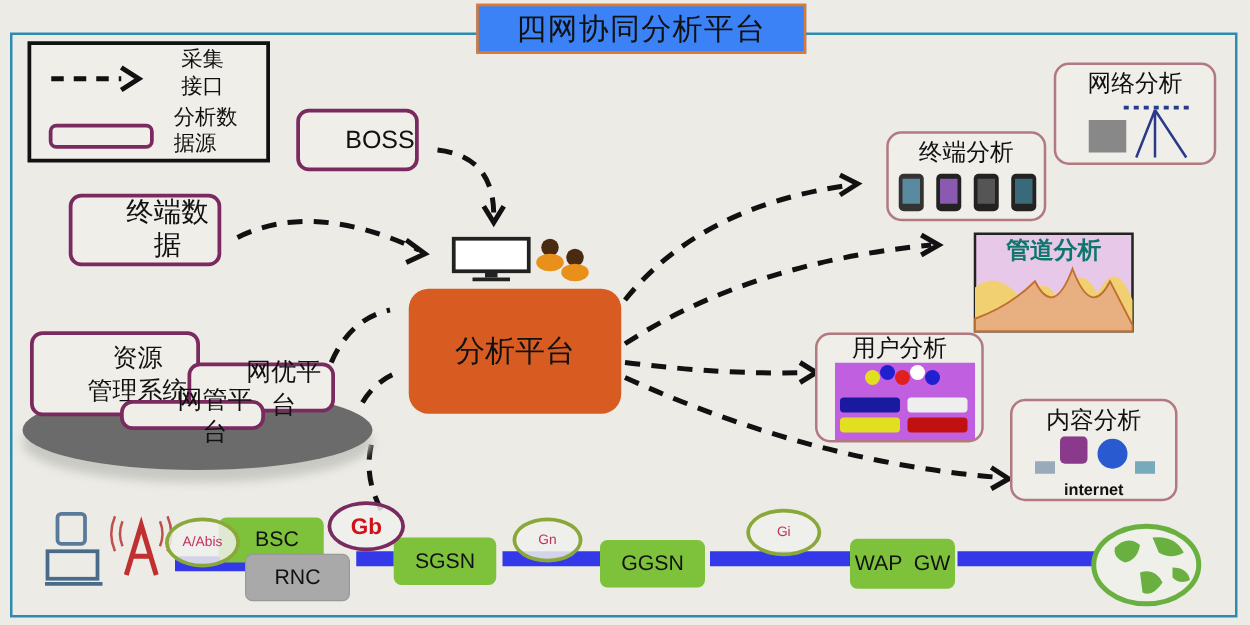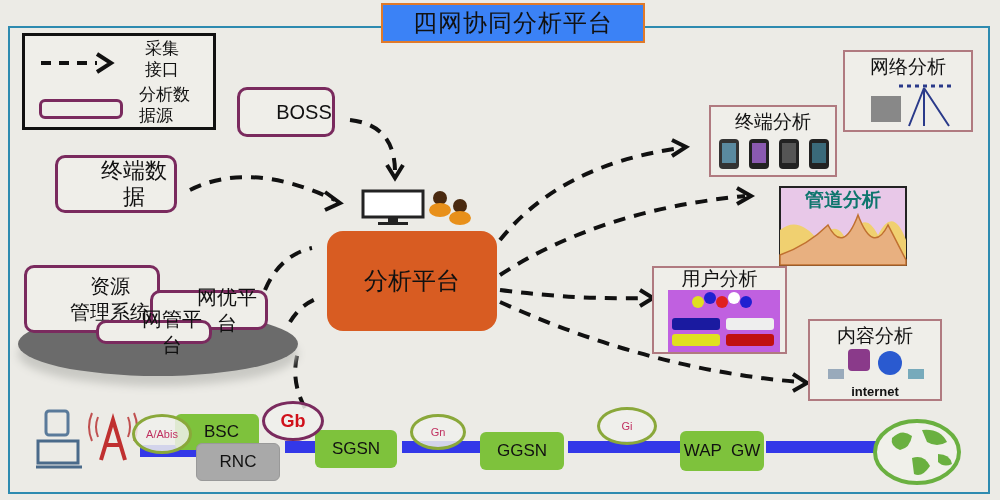--- a/index.html
+++ b/index.html
@@ -5,21 +5,21 @@
   html,body{margin:0;padding:0;}
   body{width:1000px;height:500px;background:#ecebe6;position:relative;overflow:hidden;font-family:"DejaVu Sans",sans-serif;color:#111;}
   .frame{position:absolute;left:8px;top:26px;width:982px;height:468px;border:2px solid #2e8bb0;box-sizing:border-box;}
   .title{position:absolute;left:381px;top:3px;width:264px;height:40px;border:2px solid #e07a2a;background:#3b82f6;box-sizing:border-box;display:flex;align-items:center;justify-content:center;font-size:24px;letter-spacing:1px;}
   .legend{position:absolute;left:22px;top:33px;width:194px;height:97px;border:3px solid #111;box-sizing:border-box;background:#efeee9;}
   .legend .lg-text{position:absolute;font-size:17px;line-height:21px;}
   .legend .lg-box{position:absolute;left:14px;top:63px;width:84px;height:20px;border:3px solid #7a2a5e;border-radius:6px;box-sizing:border-box;}
   .src{position:absolute;border:3px solid #7a2a5e;border-radius:10px;background:#efeee9;box-sizing:border-box;display:flex;align-items:center;justify-content:center;text-align:center;font-size:20px;line-height:26px;padding-left:36px;}
   .ellipse{position:absolute;left:18px;top:312px;width:280px;height:64px;border-radius:50%;background:#6b6b6b;box-shadow:0 10px 8px #c9c9c4;}
   .center{position:absolute;left:327px;top:231px;width:170px;height:100px;background:#d85c22;border-radius:16px;display:flex;align-items:center;justify-content:center;text-align:center;font-size:24px;line-height:34px;color:#111;}
-  .ana{position:absolute;border:2px solid #b07a80;border-radius:0;background:#efeee9;box-sizing:border-box;}
+  .ana{position:absolute;border:2px solid #b07a80;border-radius:12px;background:#efeee9;box-sizing:border-box;}
   .ana .lbl{position:absolute;left:0;right:0;top:2px;text-align:center;font-size:19px;}
   .bar{position:absolute;height:12px;background:#3338e8;}
   .node{position:absolute;border-radius:6px;display:flex;align-items:center;justify-content:center;font-size:17px;font-family:"Liberation Sans",sans-serif;box-sizing:border-box;}
   .green{background:#7ec23c;}
   .grey{background:#a9a9a9;border:1px solid #999;}
   .iface{position:absolute;border:3px solid #8aa83a;border-radius:50%;background:rgba(240,240,235,0.85);display:flex;align-items:center;justify-content:center;font-size:11px;color:#c03060;box-sizing:border-box;font-family:"Liberation Sans",sans-serif;}
   .iface.gb{border-color:#7a2a5e;font-size:18px;font-weight:bold;color:#d0101a;}
   svg.arrows{position:absolute;left:0;top:0;}
 </style>
 </head>

